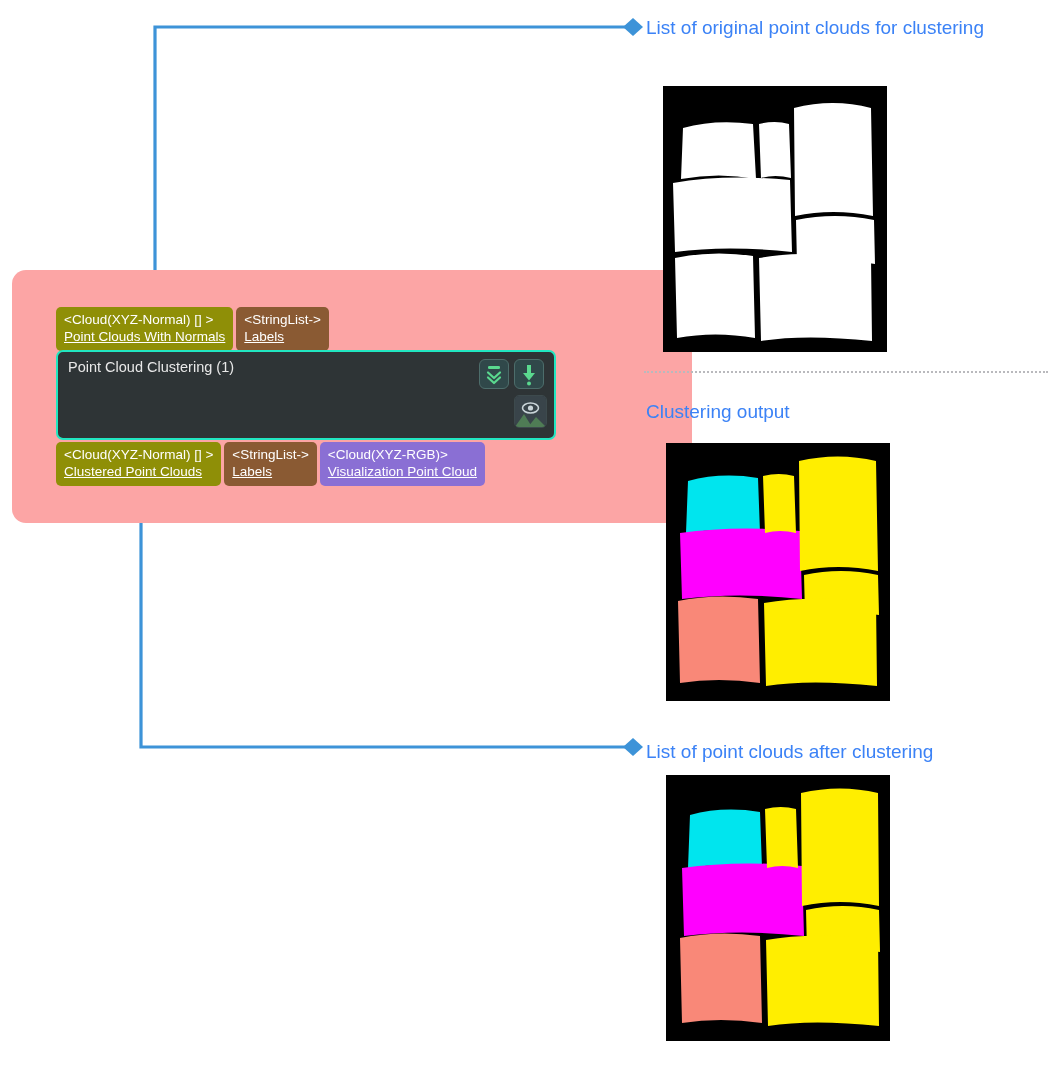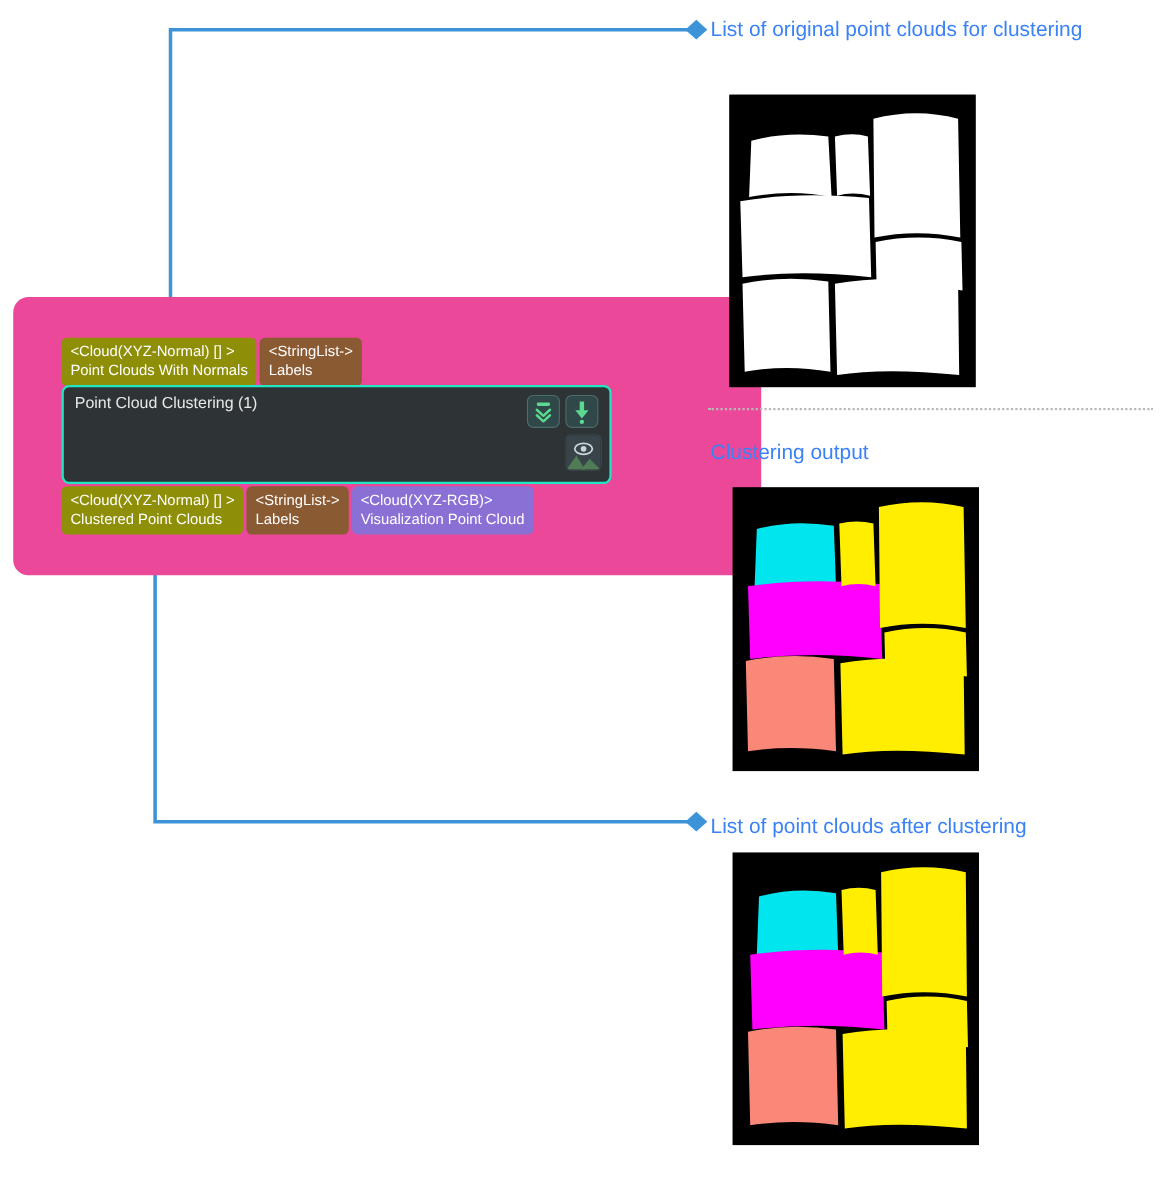--- a/index.html
+++ b/index.html
@@ -15,21 +15,21 @@
     overflow: hidden;
   }
 
   
   #node-panel {
     position: absolute;
     left: 12px;
     top: 270px;
     width: 680px;
     height: 253px;
-    background: #ec4899;
+    background: #fca5a5;
     border-radius: 14px;
     box-sizing: border-box;
   }
 
   .port-row {
     position: absolute;
     display: flex;
     align-items: stretch;
     gap: 3px;
   }
@@ -39,21 +39,21 @@
   .port {
     border-radius: 5px;
     padding: 5px 8px 6px 8px;
     color: #ffffff;
     font-size: 13.5px;
     line-height: 16.5px;
     white-space: nowrap;
     box-sizing: border-box;
   }
   .port .ptype { display: block; }
-  .port .pname { display: block; }
+  .port .pname { display: block; text-decoration: underline; }
 
   .port-cloud-normal { background: #8f8f07; }
   .port-stringlist   { background: #8a5a33; }
   .port-cloud-rgb    { background: #8a6fd4; }
 
   
   #node-body {
     position: absolute;
     left: 44px;
     top: 80px;

